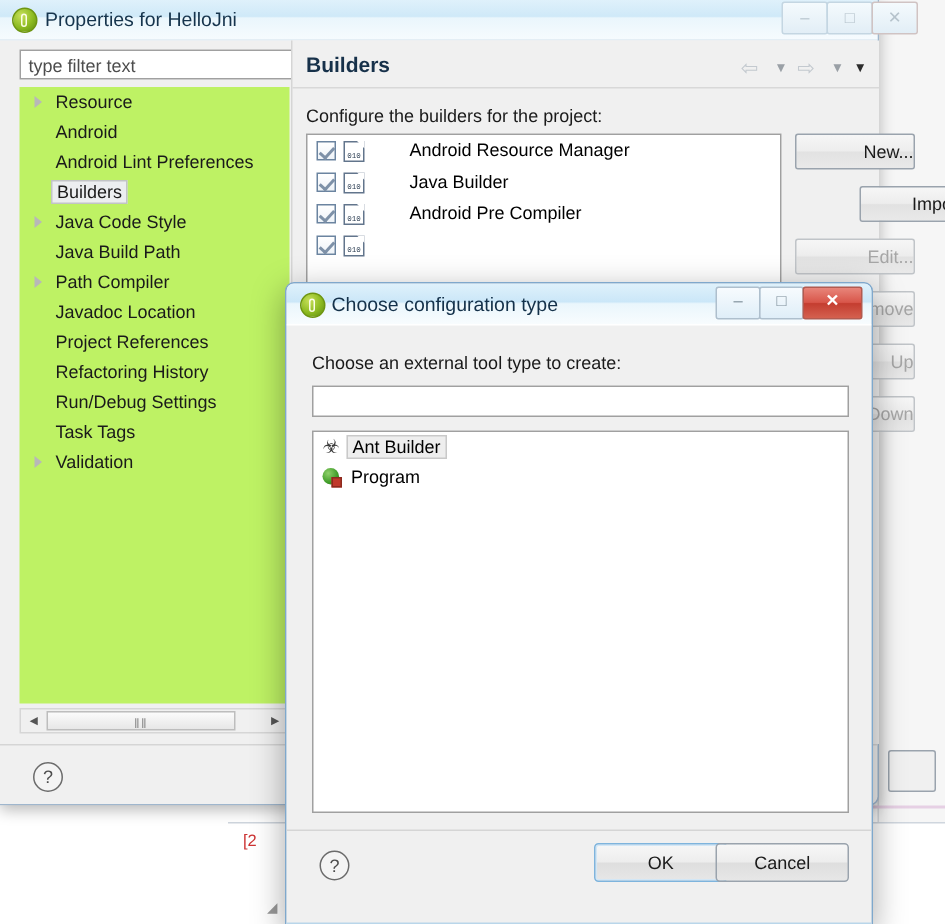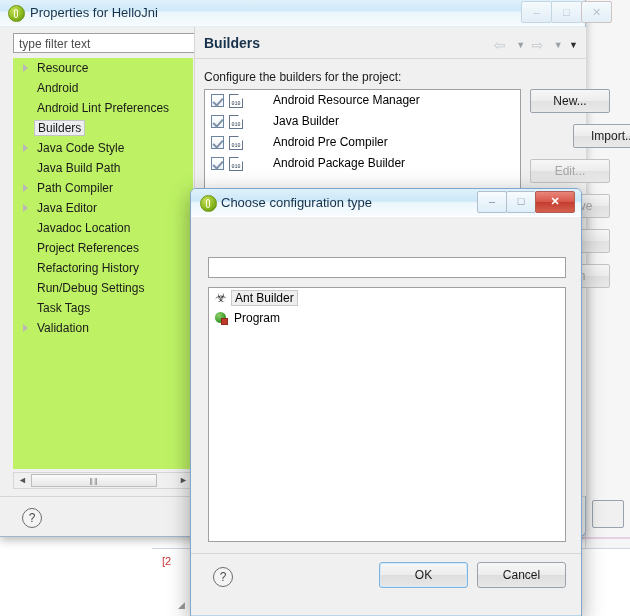--- a/index.html
+++ b/index.html
@@ -344,21 +344,21 @@
 
   .side-btn {
     position: absolute;
     left: 335px;
     width: 80px; height: 24px;
     border: 1px solid #9aa3ad;
     border-radius: 2px;
     background: linear-gradient(to bottom, #f6f6f6 0%, #ededed 48%, #e2e2e2 52%, #e9e9e9 100%);
     font-size: 12px;
     color: #1a1a1a;
-    text-align: center;
+    text-align: right;
     line-height: 22px;
     box-sizing: border-box;
   }
   .side-btn.disabled { color: #a6a6a6; border-color: #c0c4c8; }
   #btn-new { top: 62px; }
   #btn-import { top: 97px; margin-left: 43px; }
   #btn-edit { top: 132px; }
   #btn-remove { top: 167px; }
   #btn-up { top: 202px; }
   #btn-down { top: 237px; }
@@ -525,21 +525,21 @@
     border-radius: 3px;
     font-size: 12px;
     color: #1a1a1a;
     text-align: center;
     line-height: 24px;
     box-sizing: border-box;
     background: linear-gradient(to bottom, #f7f7f7 0%, #ededed 48%, #dedede 52%, #e7e7e7 100%);
     border: 1px solid #9aa3ad;
   }
   #dlg-ok {
-    left: 188px;
+    left: 205px;
     border: 1px solid #7eb4dd;
     box-shadow: 0 0 0 1px #d3e7f6 inset;
     text-align: center;
   }
   #dlg-cancel { left: 286px; }
   #dlg-bottom-edge {
     position: absolute;
     left: 0; top: 398px;
     width: 390px; height: 3px;
     background: #b9d6ea;
@@ -596,24 +596,20 @@
     <div class="tree-item">
       <span class="arrow"></span>
       <span class="lbl">Java Code Style</span>
     </div>
     <div class="tree-item">
       <span class="lbl">Java Build Path</span>
     </div>
     <div class="tree-item">
       <span class="arrow"></span>
       <span class="lbl">Path Compiler</span>
-    </div>
-    <div class="tree-item">
-      <span class="arrow"></span>
-      <span class="lbl">Java Editor</span>
     </div>
     <div class="tree-item">
       <span class="lbl">Javadoc Location</span>
     </div>
     <div class="tree-item">
       <span class="lbl">Project References</span>
     </div>
     <div class="tree-item">
       <span class="lbl">Refactoring History</span>
     </div>
@@ -675,21 +671,20 @@
         <span class="bicon">
           <span class="digits">010</span>
         </span>
         <span>Android Pre Compiler</span>
       </div>
       <div class="builder-row">
         <span class="cb"></span>
         <span class="bicon">
           <span class="digits">010</span>
         </span>
-        <span>Android Package Builder</span>
       </div>
     </div>
 
     <div class="side-btn" id="btn-new">New...</div>
     <div class="side-btn" id="btn-import">Import...</div>
     <div class="side-btn disabled" id="btn-edit">Edit...</div>
     <div class="side-btn disabled" id="btn-remove">Remove</div>
     <div class="side-btn disabled" id="btn-up">Up</div>
     <div class="side-btn disabled" id="btn-down">Down</div>
   </div>
@@ -704,20 +699,21 @@
     </div>
     <div class="dlg-win-btn" id="dlg-max">
       <div class="glyph">□</div>
     </div>
     <div class="dlg-win-btn" id="dlg-close">
       <div class="glyph">✕</div>
     </div>
   </div>
 
   <div id="dlg-body">
+    <div id="dlg-prompt">Choose an external tool type to create:</div>
 
     <div id="dlg-filter" placeholder=""></div>
 
     <div id="dlg-listbox">
       <div class="dlg-li selected">
         <span class="ant-icon">
             <span>☣</span>
           </span>
         <span class="li-lbl">Ant Builder</span>
       </div>

